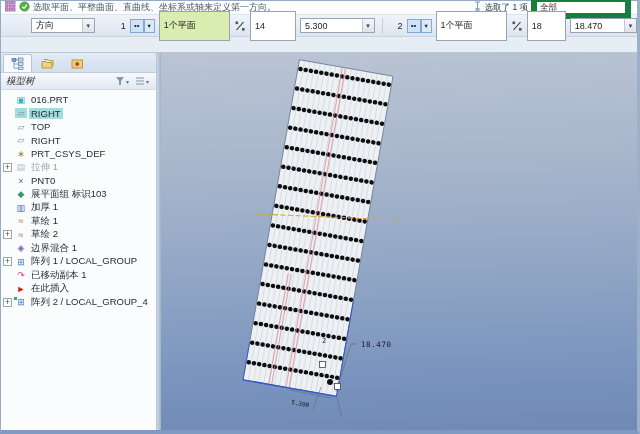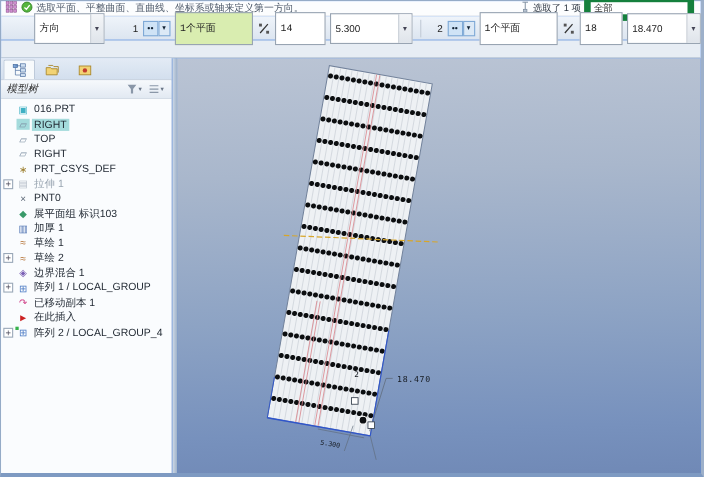--- a/index.html
+++ b/index.html
@@ -1,30 +1,30 @@
 <!DOCTYPE html>
 <html><head>
 <meta charset="utf-8">
 <style>
   html,body{margin:0;padding:0;}
   body{width:640px;height:434px;overflow:hidden;font-family:"Liberation Sans",sans-serif;background:#dfe6ee;}
-  .window{position:relative;width:636px;height:429px;border:1px solid #95abc7;border-bottom:4px solid #7e9ac2;border-right:3px solid #9db0ca;background:#3b82f6;}
+  .window{position:relative;width:636px;height:429px;border:1px solid #95abc7;border-bottom:4px solid #7e9ac2;border-right:3px solid #9db0ca;background:#4c1d95;}
   
   .msgbar{height:13px;display:flex;align-items:center;gap:3px;background:#fcfdfe;border-bottom:1px solid #dfe5ec;padding:0 4px;font-size:9px;color:#4e5a6a;white-space:nowrap;}
   .msgbar .msg-text{overflow:hidden;}
   .msgbar .spacer{flex:1;}
   .sel-count{color:#2c3540;font-size:8.5px;}
   .filter-box{width:82px;height:11px;border:6px solid #15803d;background:#fff;font-size:8.5px;padding:0 3px;color:#333;display:flex;align-items:center;margin-right:2px;}
   
   .dashbar{height:21px;display:flex;align-items:center;background:linear-gradient(#eff4fa,#dce5f0);border-bottom:1px solid #c9d3e0;padding-left:30px;gap:4px;font-size:9px;color:#222;}
-  .combo,.field{height:28px;border:1px solid #98a4b2;background:#fff;display:flex;align-items:center;box-sizing:border-box;}
+  .combo,.field{height:15px;border:1px solid #98a4b2;background:#fff;display:flex;align-items:center;box-sizing:border-box;}
   .combo{padding-left:4px;}
   .combo .dd{margin-left:auto;width:11px;align-self:stretch;border-left:1px solid #c3cad3;display:flex;align-items:center;justify-content:center;font-size:7px;color:#445;background:linear-gradient(#f4f6f9,#dfe4ea);}
   .dir-combo{width:70px;}
-  .field{padding:14px 4px;font-family:Liberation Mono, monospace;}
+  .field{padding:14px 4px;}
   .collector{width:78px;}
   .collector.green{background:#d9edb0;}
   .count1{width:50px;}
   .count2{width:42px;}
   .spacing1{width:82px;padding-left:4px;}
   .spacing2{width:74px;padding-left:4px;}
   .dir-num{margin-left:22px;font-size:9px;color:#222;}
   .dir-num.second{margin-left:8px;}
   .toggle{display:flex;}
   .tg{width:14px;height:14px;border:1px solid #7fa9d6;background:#cfe3f6;font-size:8px;line-height:6px;display:flex;align-items:center;justify-content:center;padding:0;color:#123;box-sizing:border-box;}

